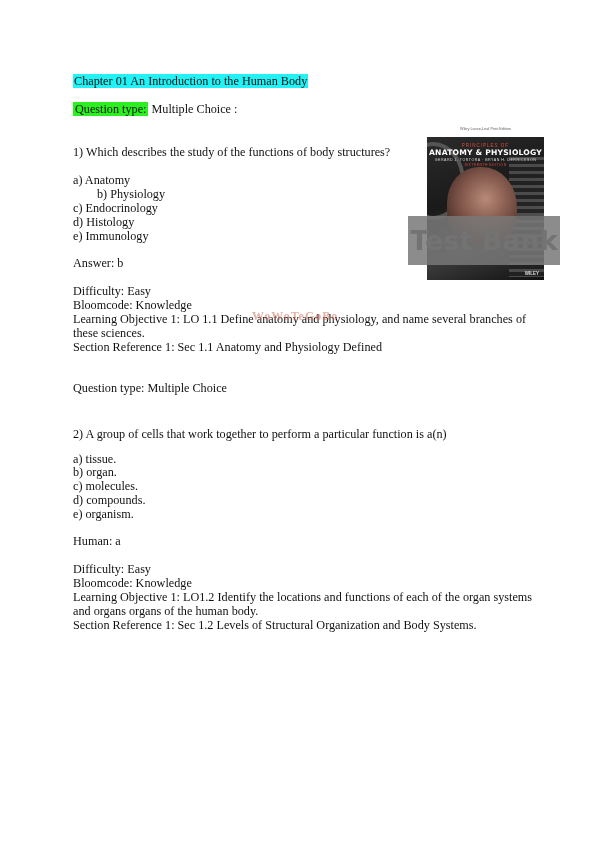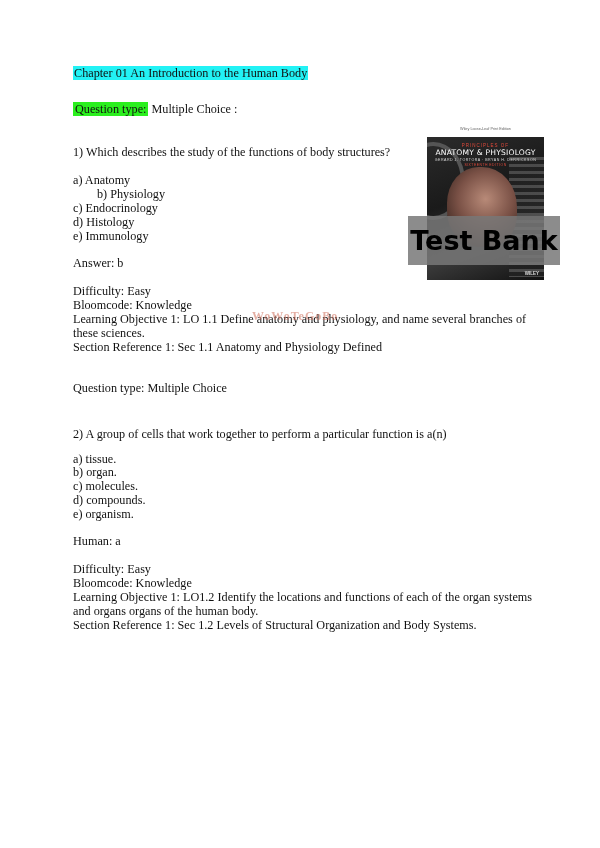--- a/index.html
+++ b/index.html
@@ -16,35 +16,35 @@
                font-family: "Liberation Sans", sans-serif; font-size: 3.8px; color: #666; }
   .cover .stripes { position: absolute; right: 0; top: 20px; width: 35px; height: 120px;
            background: repeating-linear-gradient(180deg, #555 0 3px, #222 3px 7px); opacity: 0.8; }
   .cover .arm { position: absolute; left: 20px; top: 30px; width: 70px; height: 80px; border-radius: 45% 50% 40% 45%;
            background: radial-gradient(circle at 55% 40%, #b88a78 0%, #7a5146 45%, #3a2620 80%); }
   .cover .ring { position: absolute; left: -25px; top: 5px; width: 55px; height: 70px; border-radius: 50%;
            border: 4px solid #555; }
   .cover .series { position: absolute; top: 6px; width: 100%; text-align: center; color: #e24a3b;
            font-family: "Liberation Sans", sans-serif; font-size: 4.5px; letter-spacing: 1px; }
   .cover .title { position: absolute; top: 11px; width: 100%; text-align: center; color: #fff;
-           font-family: "DejaVu Sans", sans-serif; font-weight: normal; font-size: 7.6px; letter-spacing: 0.2px; }
+           font-family: "DejaVu Sans", sans-serif; font-weight: bold; font-size: 7.6px; letter-spacing: 0.2px; }
   .cover .authors { position: absolute; top: 21px; width: 100%; text-align: center; color: #ddd;
            font-family: "Liberation Sans", sans-serif; font-size: 3.6px; letter-spacing: 0.5px; }
   .cover .edition { position: absolute; top: 26px; width: 100%; text-align: center; color: #e24a3b;
            font-family: "Liberation Sans", sans-serif; font-size: 3.4px; letter-spacing: 0.5px; }
   .cover .publisher { position: absolute; right: 5px; bottom: 4px; color: #ddd;
            font-family: "Liberation Sans", sans-serif; font-size: 4.5px; font-weight: bold; }
   .banner { position: absolute; left: 408px; top: 216px; width: 152px; height: 49px;
-            background: rgba(120, 120, 120, 0.85); color: #000000; text-align: center;
+            background: rgba(120, 120, 120, 0.85); color: #737373; text-align: center;
             font-family: "DejaVu Sans", sans-serif; font-weight: bold; font-size: 27px; line-height: 49px; }
 </style>
 </head>
 <body>
 
-<div class="line" style="top:66px;">
+<div class="line" style="top:74px;">
   <span class="hl-cyan">Chapter 01 An Introduction to the Human Body</span>
 </div>
 <div class="line" style="top:102px;">
   <span class="hl-green">Question type:</span><span> Multiple Choice :</span>
 </div>
 
 <div class="cover-top">Wiley Loose-Leaf Print Edition</div>
 <div class="cover">
   <div class="ring"></div>
   <div class="stripes"></div>

